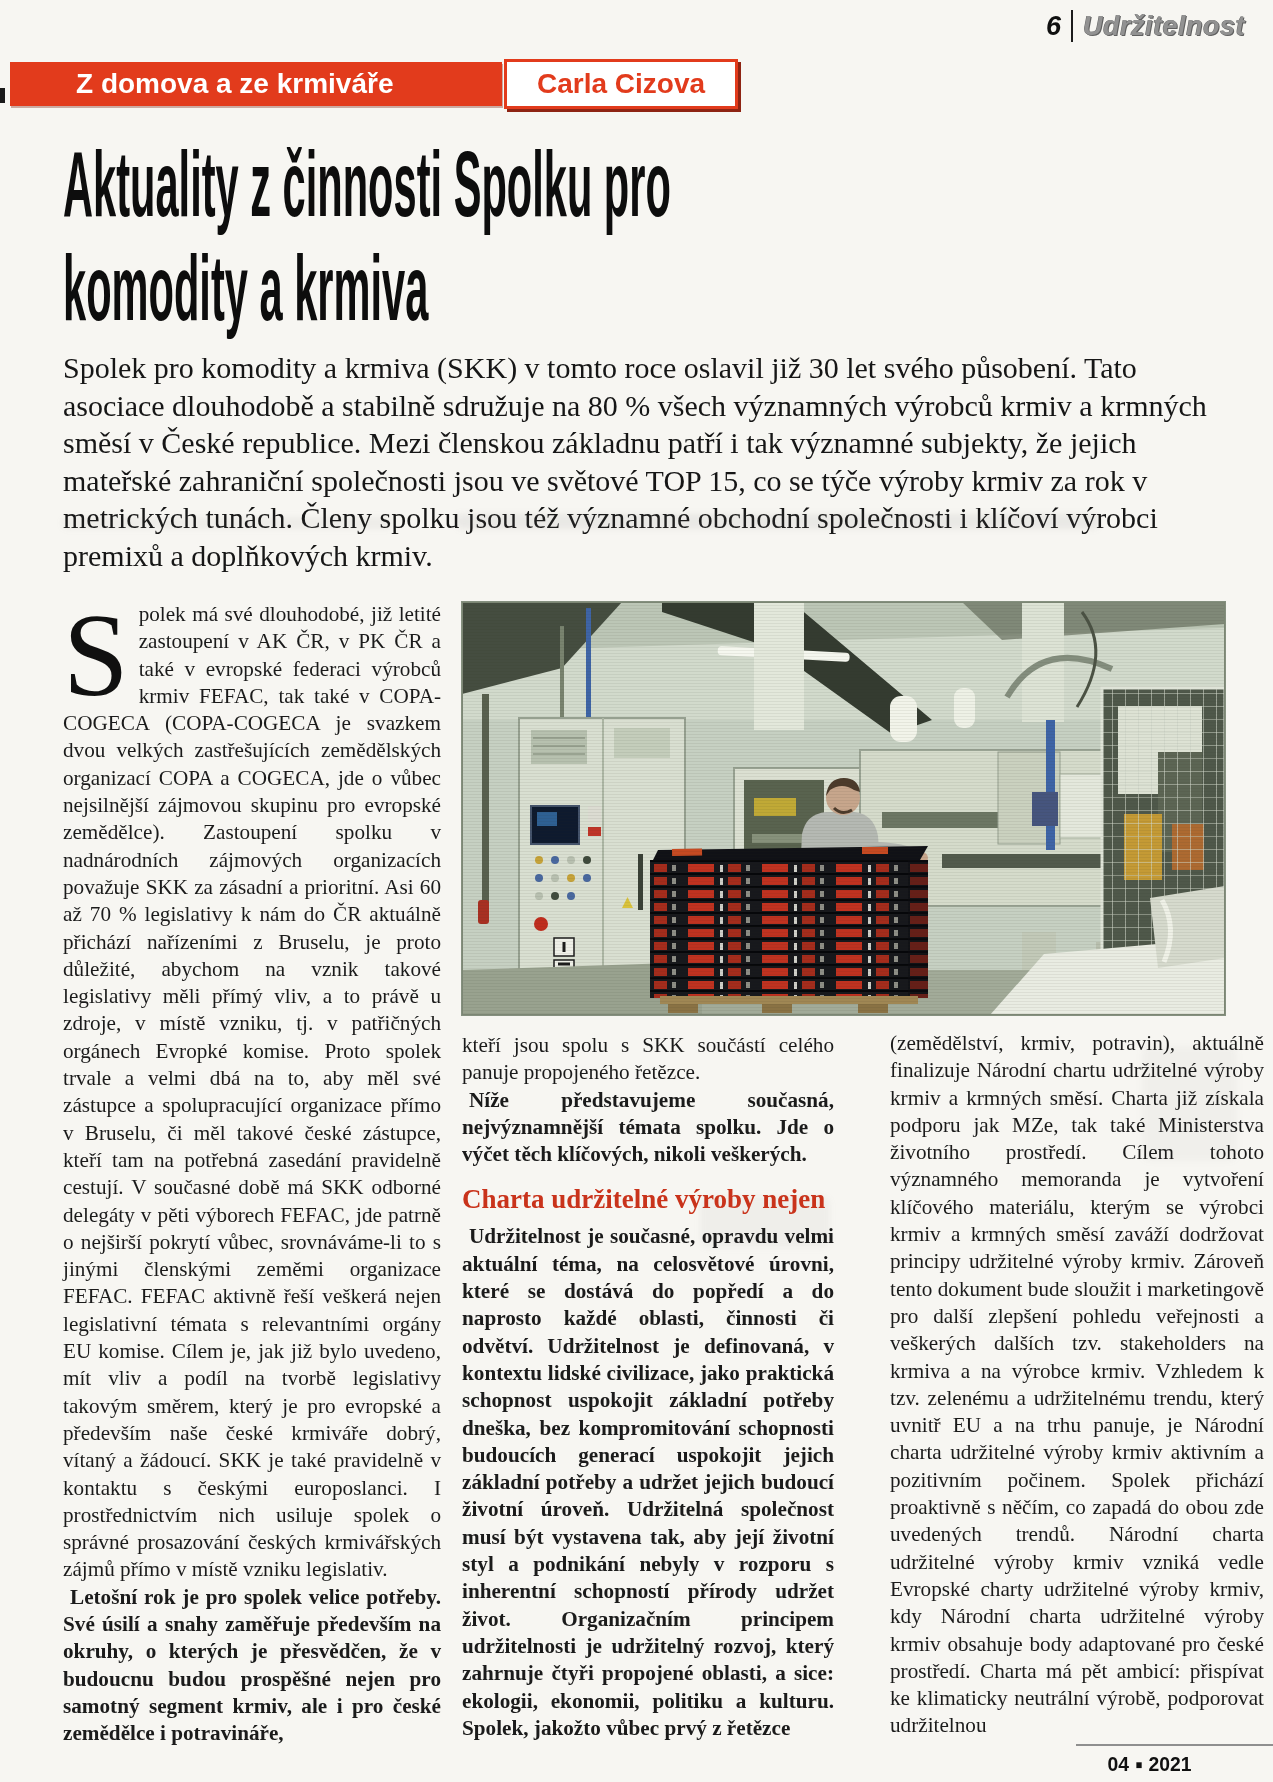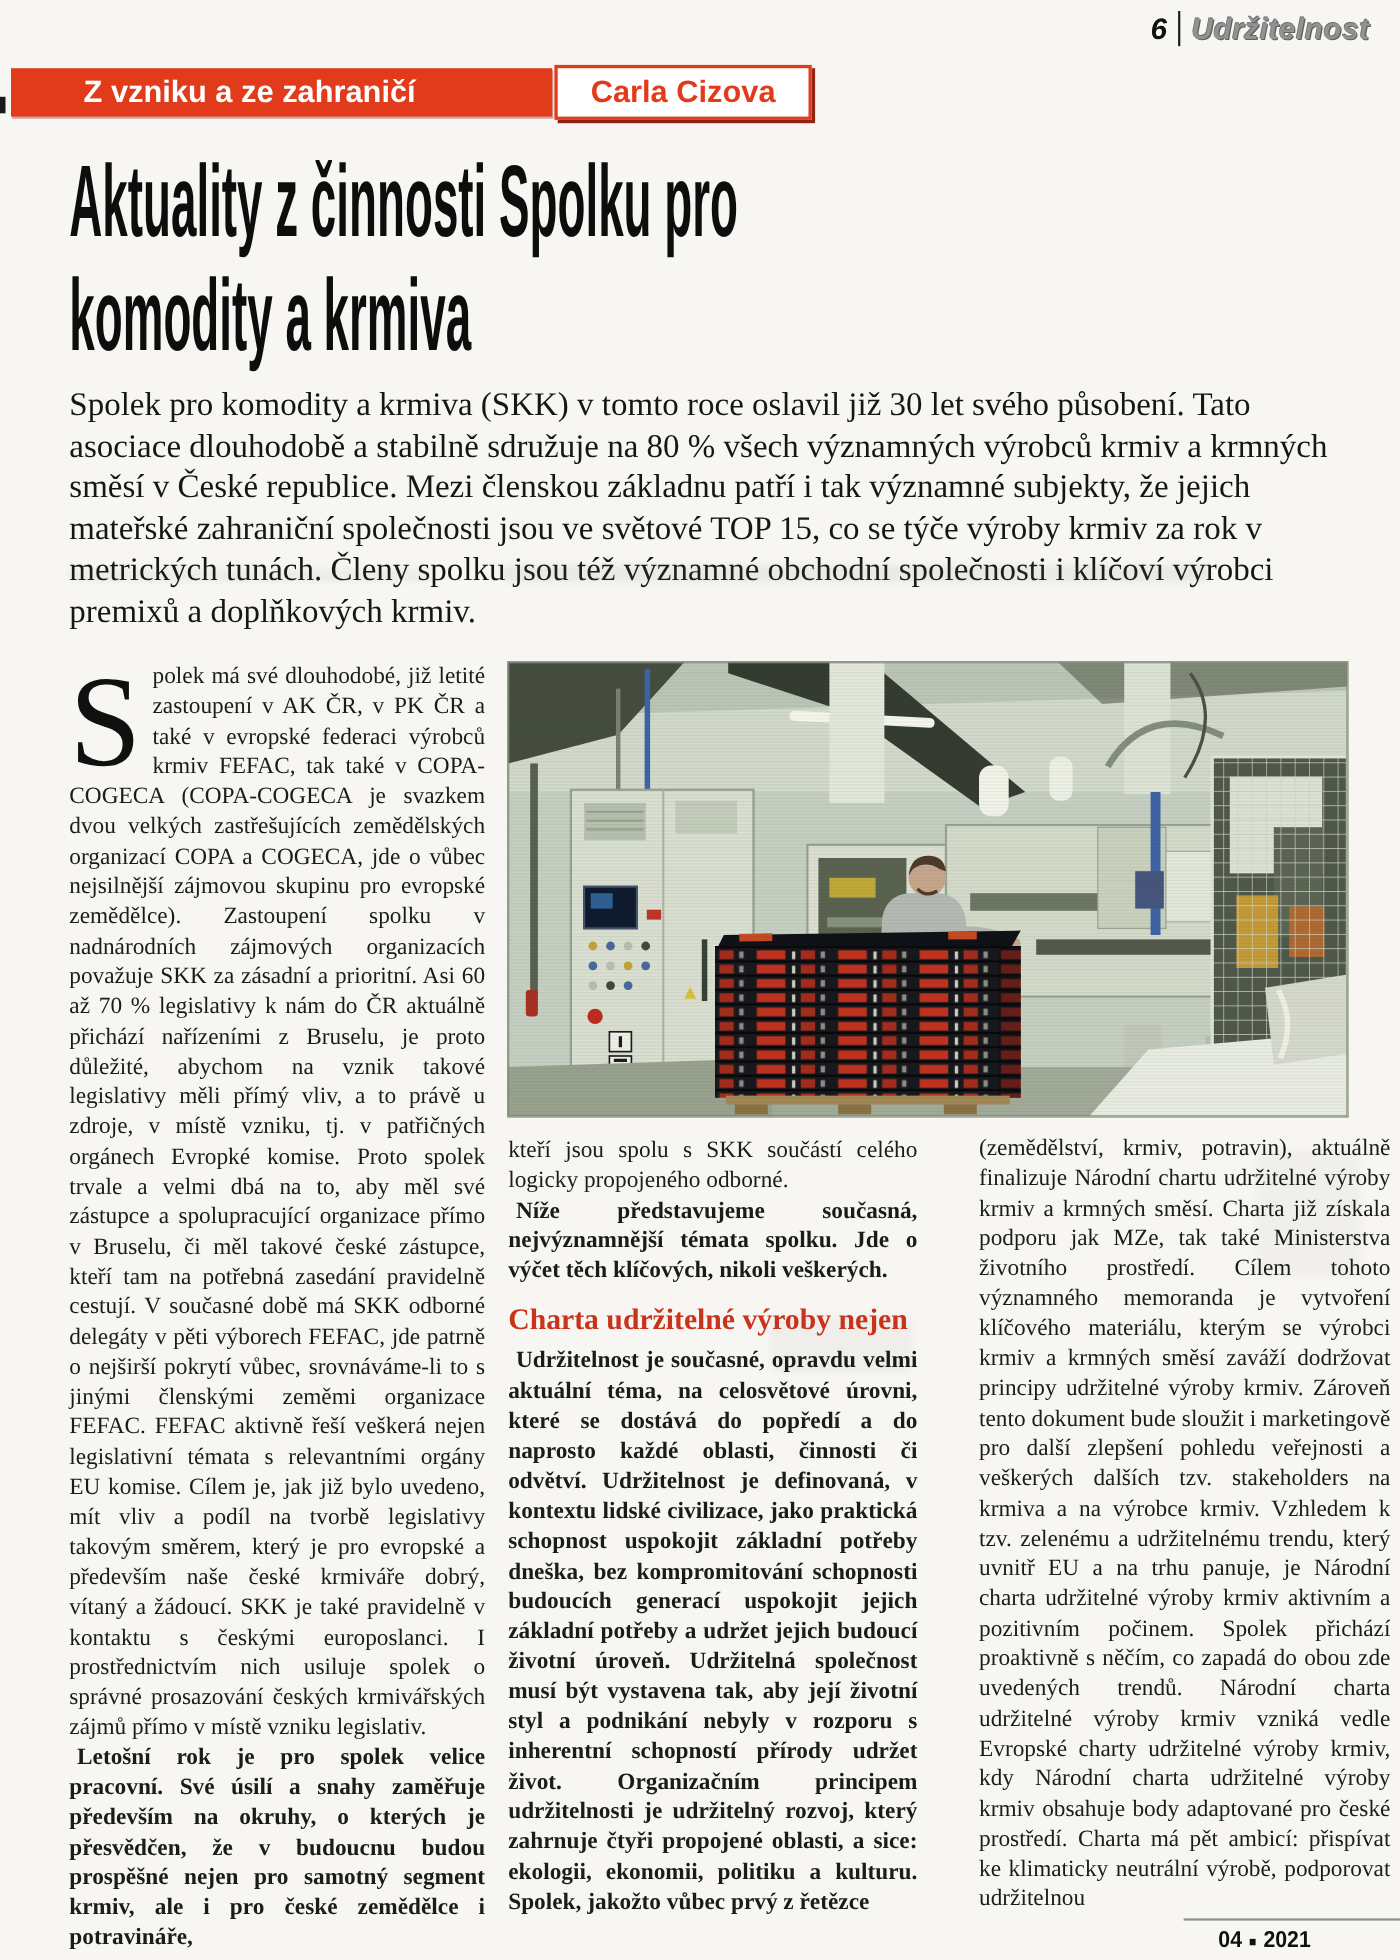--- a/index.html
+++ b/index.html
@@ -97,21 +97,21 @@
 <div class="page">
 
   <div class="page-header">
     <span class="page-number">6</span>
     <span class="header-divider"></span>
     <span class="magazine-title">Udržitelnost</span>
   </div>
 
   <div class="edge-mark"></div>
 
-  <div class="section-banner">Z vzniku a ze zahraničí</div>
+  <div class="section-banner">Z domova a ze krmiváře</div>
   <div class="author-box">Carla Cizova</div>
 
   <div class="title-line" id="title-line-1">Aktuality z činnosti Spolku pro</div>
   <div class="title-line" id="title-line-2">komodity a krmiva</div>
 
   <p class="lead">Spolek pro komodity a krmiva (SKK) v tomto roce oslavil již 30 let svého působení. Tato asociace dlouhodobě a stabilně sdružuje na 80 % všech významných výrobců krmiv a krmných směsí v České republice. Mezi členskou základnu patří i tak významné subjekty, že jejich mateřské zahraniční společnosti jsou ve světové TOP 15, co se týče výroby krmiv za rok v metrických tunách. Členy spolku jsou též významné obchodní společnosti i klíčoví výrobci premixů a doplňkových krmiv.</p>
 
   <div class="smudge" id="smudge-1"></div>
   <div class="smudge" id="smudge-2"></div>
   <div class="smudge" id="smudge-3"></div>
@@ -239,25 +239,25 @@
       <rect x="300" y="402" width="30" height="9" fill="#8a7244"></rect>
       <rect x="396" y="402" width="30" height="9" fill="#8a7244"></rect>
 
       <rect width="763" height="413" fill="url(#scan)"></rect>
       <rect x="0.5" y="0.5" width="762" height="412" fill="none" stroke="#7c8674" stroke-width="1"></rect>
     </svg>
   </div>
 
   <div class="col" id="col1">
     <p><span class="dropcap">S</span><span>polek má své dlouhodobé, již letité zastoupení v AK ČR, v PK ČR a také v evropské federaci výrobců krmiv FEFAC, tak také v COPA-COGECA (COPA-COGECA je svazkem dvou velkých zastřešujících zemědělských organizací COPA a COGECA, jde o vůbec nejsilnější zájmovou skupinu pro evropské zemědělce). Zastoupení spolku v nadnárodních zájmových organizacích považuje SKK za zásadní a prioritní. Asi 60 až 70 % legislativy k nám do ČR aktuálně přichází nařízeními z Bruselu, je proto důležité, abychom na vznik takové legislativy měli přímý vliv, a to právě u zdroje, v místě vzniku, tj. v patřičných orgánech Evropké komise. Proto spolek trvale a velmi dbá na to, aby měl své zástupce a spolupracující organizace přímo v Bruselu, či měl takové české zástupce, kteří tam na potřebná zasedání pravidelně cestují. V současné době má SKK odborné delegáty v pěti výborech FEFAC, jde patrně o nejširší pokrytí vůbec, srovnáváme-li to s jinými členskými zeměmi organizace FEFAC. FEFAC aktivně řeší veškerá nejen legislativní témata s relevantními orgány EU komise. Cílem je, jak již bylo uvedeno, mít vliv a podíl na tvorbě legislativy takovým směrem, který je pro evropské a především naše české krmiváře dobrý, vítaný a žádoucí. SKK je také pravidelně v kontaktu s českými europoslanci. I prostřednictvím nich usiluje spolek o správné prosazování českých krmivářských zájmů přímo v místě vzniku legislativ.</span></p>
-    <p class="indent">Letošní rok je pro spolek velice pracovní. Své úsilí a snahy zaměřuje především na okruhy, o kterých je přesvědčen, že v budoucnu budou prospěšné nejen pro samotný segment krmiv, ale i pro české zemědělce i potravináře,</p>
+    <p class="indent">Letošní rok je pro spolek velice potřeby. Své úsilí a snahy zaměřuje především na okruhy, o kterých je přesvědčen, že v budoucnu budou prospěšné nejen pro samotný segment krmiv, ale i pro české zemědělce i potravináře,</p>
   </div>
 
   <div class="col" id="col2">
-    <p>kteří jsou spolu s SKK součástí celého logicky propojeného odborné.</p>
+    <p>kteří jsou spolu s SKK součástí celého panuje propojeného řetězce.</p>
     <p class="indent">Níže představujeme současná, nejvýznamnější témata spolku. Jde o výčet těch klíčových, nikoli veškerých.</p>
     <h2 class="section-heading">Charta udržitelné výroby nejen</h2>
     <p class="indent">Udržitelnost je současné, opravdu velmi aktuální téma, na celosvětové úrovni, které se dostává do popředí a do naprosto každé oblasti, činnosti či odvětví. Udržitelnost je definovaná, v kontextu lidské civilizace, jako praktická schopnost uspokojit základní potřeby dneška, bez kompromitování schopnosti budoucích generací uspokojit jejich základní potřeby a udržet jejich budoucí životní úroveň. Udržitelná společnost musí být vystavena tak, aby její životní styl a podnikání nebyly v rozporu s inherentní schopností přírody udržet život. Organizačním principem udržitelnosti je udržitelný rozvoj, který zahrnuje čtyři propojené oblasti, a sice: ekologii, ekonomii, politiku a kulturu. Spolek, jakožto vůbec prvý z řetězce</p>
   </div>
 
   <div class="col" id="col3">
     <p>(zemědělství, krmiv, potravin), aktuálně finalizuje Národní chartu udržitelné výroby krmiv a krmných směsí. Charta již získala podporu jak MZe, tak také Ministerstva životního prostředí. Cílem tohoto významného memoranda je vytvoření klíčového materiálu, kterým se výrobci krmiv a krmných směsí zaváží dodržovat principy udržitelné výroby krmiv. Zároveň tento dokument bude sloužit i marketingově pro další zlepšení pohledu veřejnosti a veškerých dalších tzv. stakeholders na krmiva a na výrobce krmiv. Vzhledem k tzv. zelenému a udržitelnému trendu, který uvnitř EU a na trhu panuje, je Národní charta udržitelné výroby krmiv aktivním a pozitivním počinem. Spolek přichází proaktivně s něčím, co zapadá do obou zde uvedených trendů. Národní charta udržitelné výroby krmiv vzniká vedle Evropské charty udržitelné výroby krmiv, kdy Národní charta udržitelné výroby krmiv obsahuje body adaptované pro české prostředí. Charta má pět ambicí: přispívat ke klimaticky neutrální výrobě, podporovat udržitelnou</p>
   </div>
 
   <div class="footer-rule"></div>

